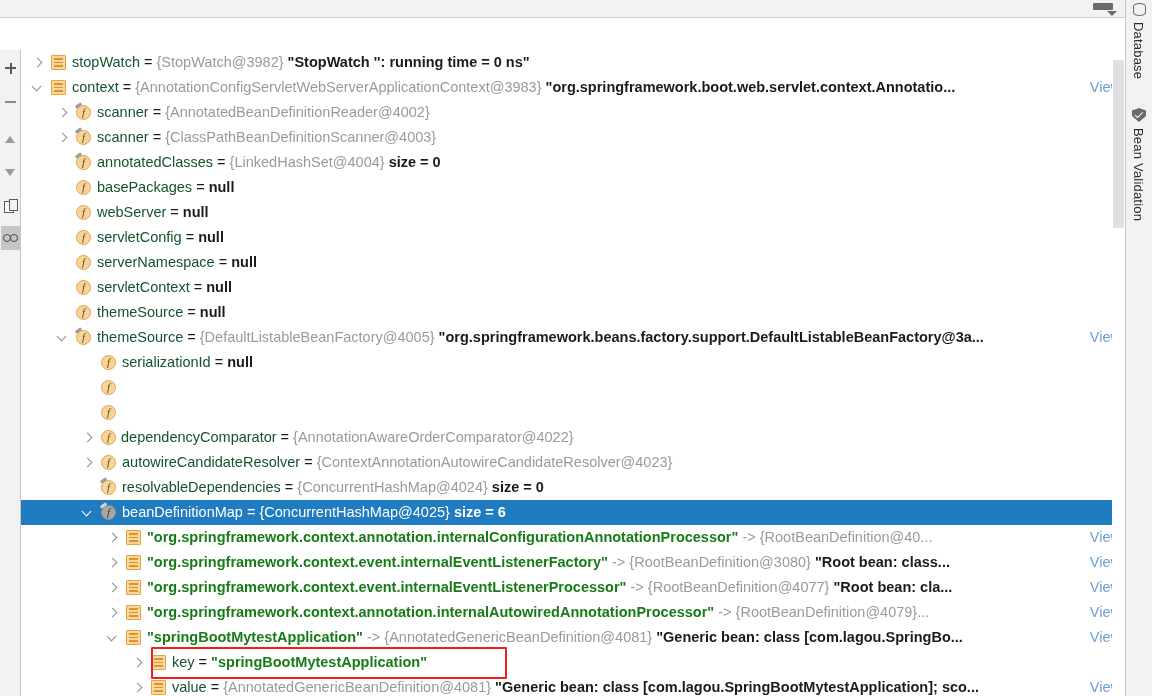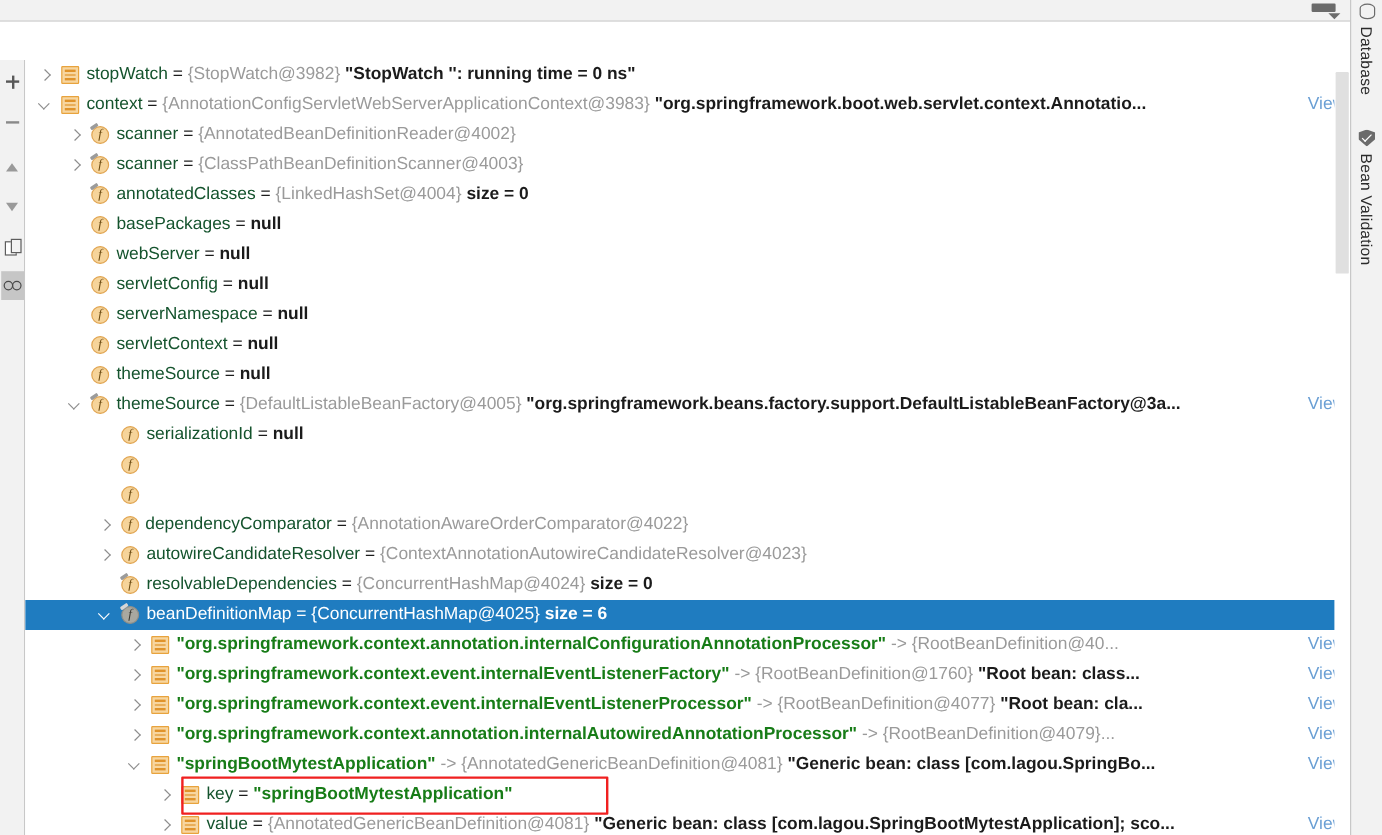--- a/index.html
+++ b/index.html
@@ -529,21 +529,21 @@
           <div class="txt" style="left: 126px;"><span class="v-string">"org.springframework.context.annotation.internalConfigurationAnnotationProcessor"</span> <span class="v-arrow">-&gt;</span> <span class="v-type">{RootBeanDefinition@40...</span> </div>
           <div class="viewcell">View</div>
         </div>
         <div class="row" style="top: 0px;">
           <div class="arrow" style="left: 84px;"></div>
           <div class="ico list" style="left: 105px;">
             <i></i>
             <i></i>
             <i></i>
           </div>
-          <div class="txt" style="left: 126px;"><span class="v-string">"org.springframework.context.event.internalEventListenerFactory"</span> <span class="v-arrow">-&gt;</span> <span class="v-type">{RootBeanDefinition@1760}</span> <span class="v-value">"Root bean: class...</span></div>
+          <div class="txt" style="left: 126px;"><span class="v-string">"org.springframework.context.event.internalEventListenerFactory"</span> <span class="v-arrow">-&gt;</span> <span class="v-type">{RootBeanDefinition@3080}</span> <span class="v-value">"Root bean: class...</span></div>
           <div class="viewcell">View</div>
         </div>
         <div class="row" style="top: 0px;">
           <div class="arrow" style="left: 84px;"></div>
           <div class="ico list" style="left: 105px;">
             <i></i>
             <i></i>
             <i></i>
           </div>
           <div class="txt" style="left: 126px;"><span class="v-string">"org.springframework.context.event.internalEventListenerProcessor"</span> <span class="v-arrow">-&gt;</span> <span class="v-type">{RootBeanDefinition@4077}</span> <span class="v-value">"Root bean: cla...</span></div>

